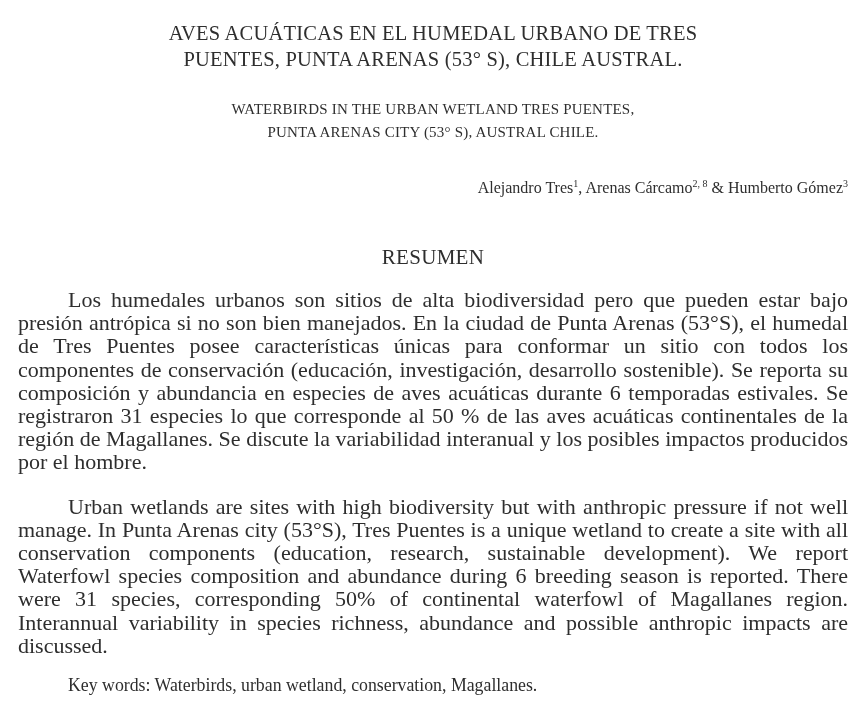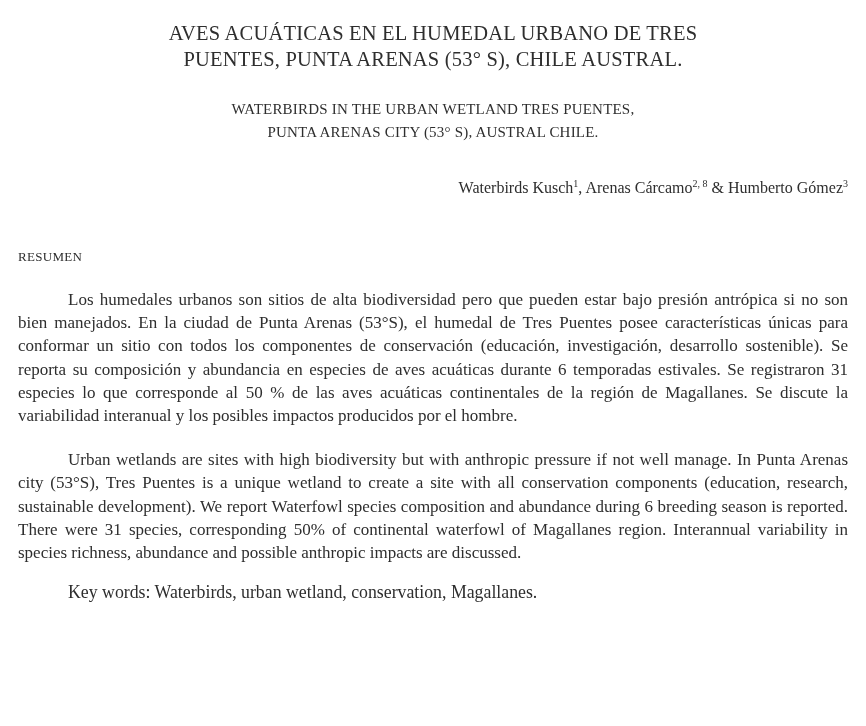--- a/index.html
+++ b/index.html
@@ -42,30 +42,31 @@
     font-size: 16px;
     line-height: 20px;
   }
   .authors sup {
     font-size: 10px;
     line-height: 0;
   }
   .section-heading {
     margin: 0;
     font-weight: normal;
-    font-size: 13px;
+    text-align: center;
+    font-size: 21px;
     line-height: 20px;
     letter-spacing: 0.3px;
   }
   .resumen-heading { margin-top: 49px; }
   .abstract-heading { margin-top: 23px; }
   .body-para {
     margin: 21px 0 0 0;
     text-align: justify;
-    font-size: 17px;
+    font-size: 22px;
     line-height: 23.2px;
     text-indent: 50px;
   }
   .keywords-line {
     margin: 17px 0 0 0;
     font-size: 17.8px;
     line-height: 23.2px;
     text-indent: 50px;
   }
 </style>
@@ -73,21 +74,21 @@
 <body>
 
 <div class="page">
 
   <h1 class="title-es">AVES ACUÁTICAS EN EL HUMEDAL URBANO DE TRES
 PUENTES, PUNTA ARENAS (53° S), CHILE AUSTRAL.</h1>
 
   <h2 class="title-en">WATERBIRDS IN THE URBAN WETLAND TRES PUENTES,
 PUNTA ARENAS CITY (53° S), AUSTRAL CHILE.</h2>
 
-  <p class="authors"><span>Waterbirds Kusch</span><sup>1</sup><span>, </span><span>Arenas Cárcamo</span><sup>2, 8</sup><span> &amp; </span><span>Humberto Gómez</span><sup>3</sup></p>
+  <p class="authors"><span>Alejandro Tres</span><sup>1</sup><span>, </span><span>Arenas Cárcamo</span><sup>2, 8</sup><span> &amp; </span><span>Humberto Gómez</span><sup>3</sup></p>
 
   <h3 class="section-heading resumen-heading">RESUMEN</h3>
 
   <p class="body-para">Los humedales urbanos son sitios de alta biodiversidad pero que pueden estar bajo presión antrópica si no son bien manejados. En la ciudad de Punta Arenas (53°S), el humedal de Tres Puentes posee características únicas para conformar un sitio con todos los componentes de conservación (educación, investigación, desarrollo sostenible). Se reporta su composición y abundancia en especies de aves acuáticas durante 6 temporadas estivales. Se registraron 31 especies lo que corresponde al 50 % de las aves acuáticas continentales de la región de Magallanes. Se discute la variabilidad interanual y los posibles impactos producidos por el hombre.</p>
 
 
 
   <p class="body-para">Urban wetlands are sites with high biodiversity but with anthropic pressure if not well manage. In Punta Arenas city (53°S), Tres Puentes is a unique wetland to create a site with all conservation components (education, research, sustainable development). We report Waterfowl species composition and abundance during 6 breeding season is reported. There were 31 species, corresponding 50% of continental waterfowl of Magallanes region. Interannual variability in species richness, abundance and possible anthropic impacts are discussed.</p>
 
   <p class="keywords-line">Key words: Waterbirds, urban wetland, conservation, Magallanes.</p>

